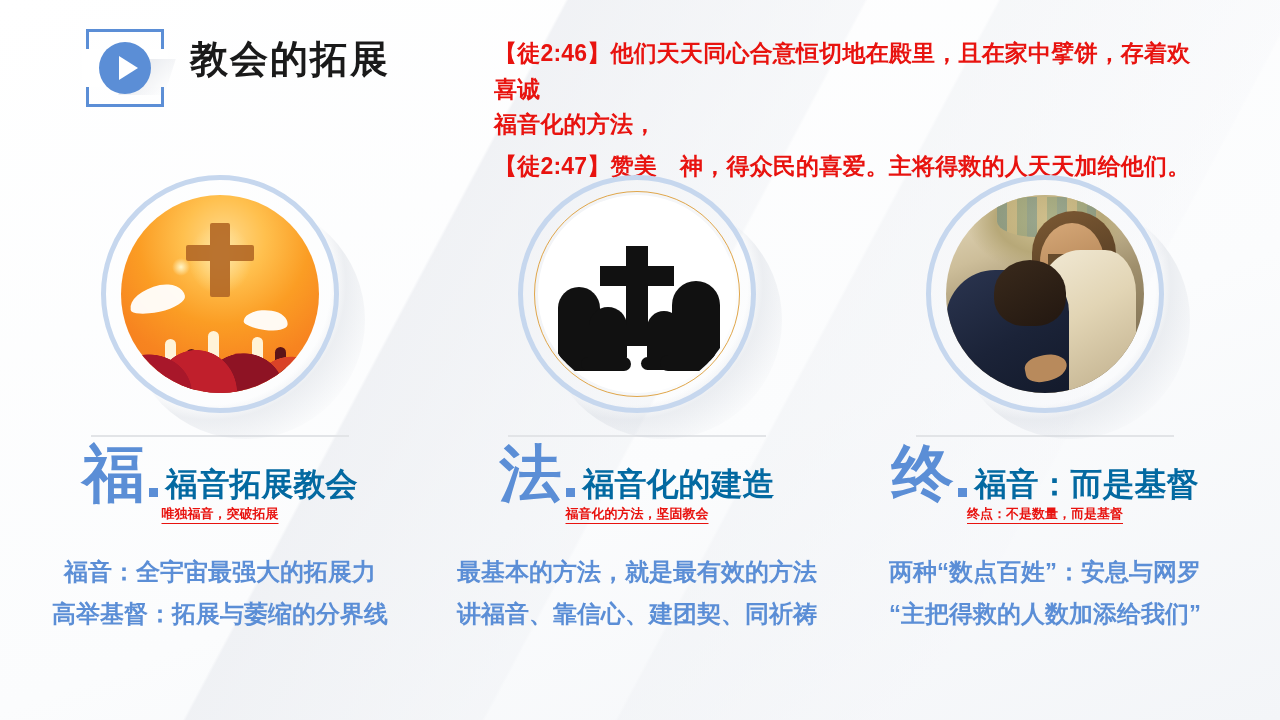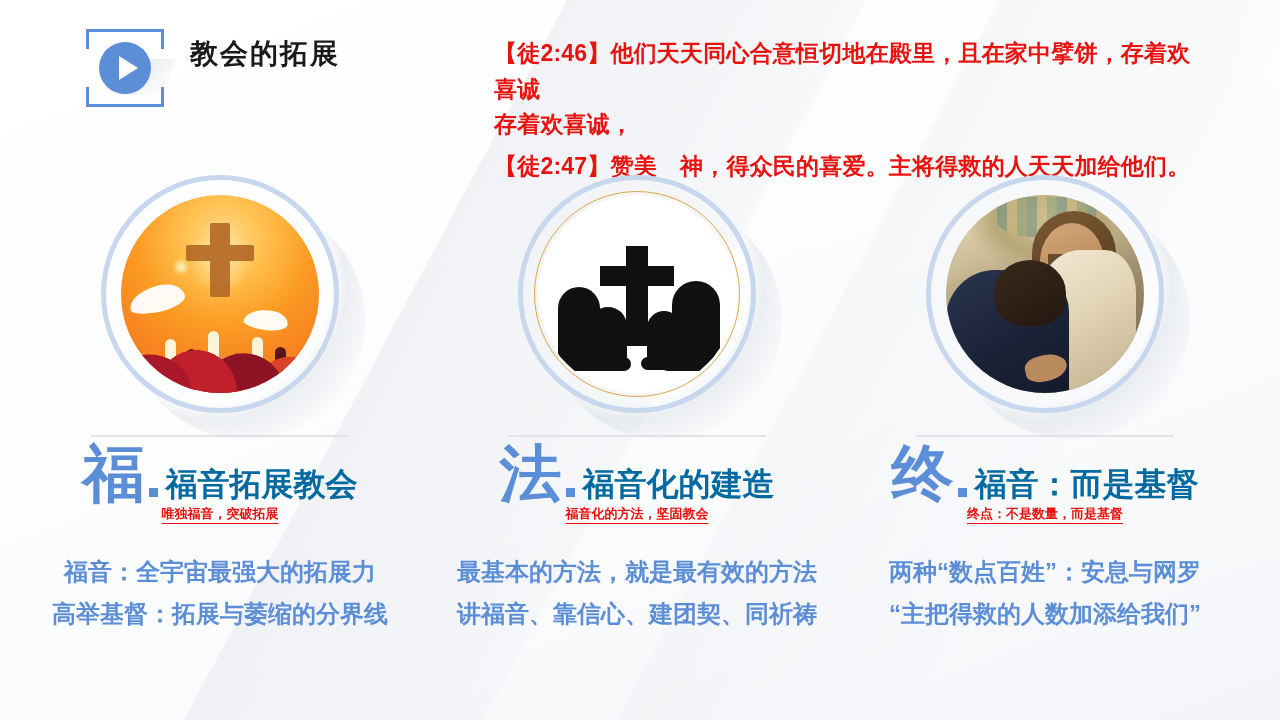--- a/index.html
+++ b/index.html
@@ -93,21 +93,21 @@
     position: absolute;
     left: 38px; top: 30px;
     width: 46px; height: 36px;
     background: linear-gradient(125deg, rgba(190,196,208,0.45), rgba(255,255,255,0));
     z-index: 2;
     transform: skewX(-18deg);
   }
   .slide-title {
     position: absolute;
     left: 190px; top: 40px;
-    font-size: 28px;
+    font-size: 38px;
     font-weight: bold;
     color: #1a1a1a;
     letter-spacing: 2px;
     line-height: 1;
     white-space: nowrap;
   }
 
   .scripture {
     position: absolute;
     left: 494px; top: 36px;
@@ -385,21 +385,21 @@
       <div class="logo-frame-vcut"></div>
       <div class="logo-shadow"></div>
       <div class="logo-circle"></div>
     </div>
 
     <div class="slide-title">教会的拓展</div>
 
     <div class="scripture">
       <p>
         <span>【徒2:46】</span><span>他们天天同心合意恒切地在殿里，且在家中擘饼，存着欢喜诚</span><br>
-        <span>存着欢喜诚，</span>
+        <span>福音化的方法，</span>
       </p>
       <p>
         <span>【徒2:47】</span><span>赞美　神，得众民的喜爱。主将得救的人天天加给他们。</span>
       </p>
     </div>
   </div>
 
   <div class="columns">
 
     <div class="col col-1">

